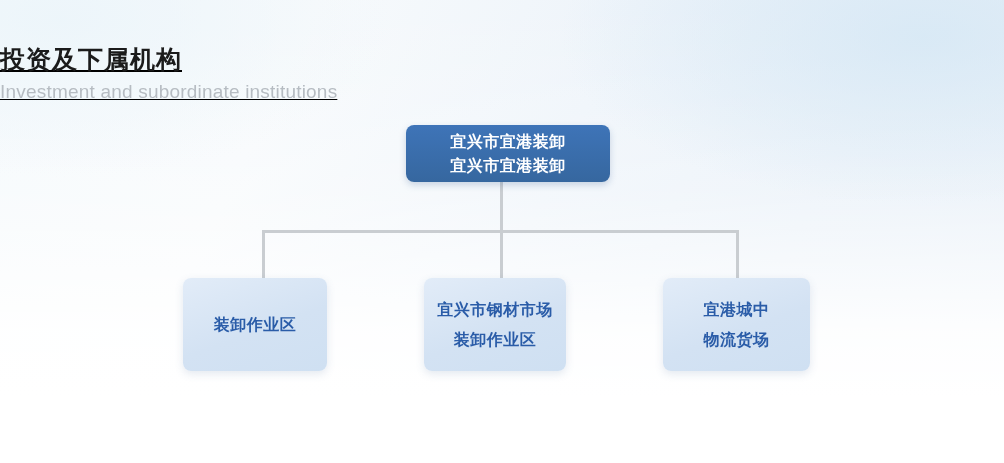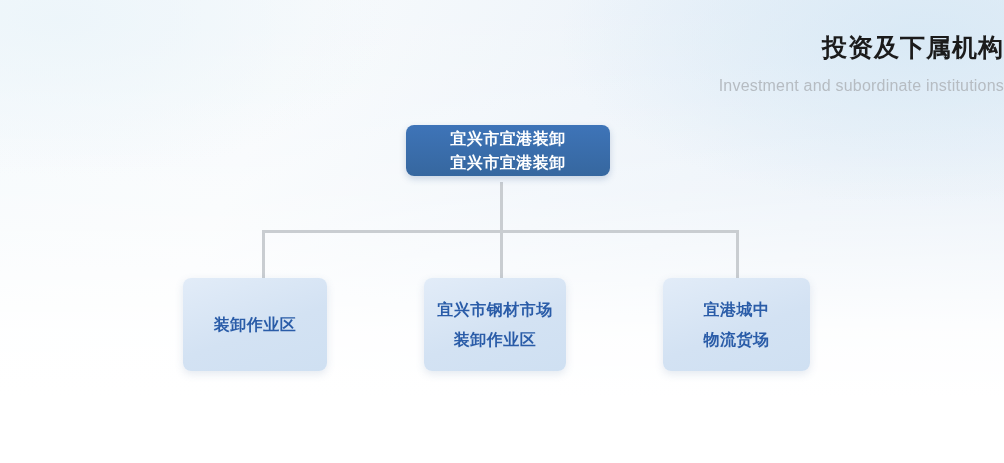--- a/index.html
+++ b/index.html
@@ -41,35 +41,36 @@
       radial-gradient(ellipse 520px 240px at 92% 8%, rgba(214,232,245,0.85) 0%, rgba(214,232,245,0) 70%),
       radial-gradient(ellipse 460px 220px at 6% 4%, rgba(236,245,250,0.9) 0%, rgba(236,245,250,0) 72%),
       radial-gradient(ellipse 700px 200px at 50% 100%, rgba(255,255,255,1) 0%, rgba(255,255,255,0) 70%);
     pointer-events: none;
   }
 
   
   .heading {
     position: absolute;
     left: 0;
-    top: 32px;
+    top: 44px;
     width: 1004px;
-    text-align: right;
+    text-align: left;
+    text-decoration: underline;
   }
   .heading-title {
     font-size: 25px;
     font-weight: bold;
     color: #1b1b1b;
     letter-spacing: 1px;
     line-height: 30px;
     white-space: nowrap;
   }
   .heading-subtitle {
-    margin-top: 16px;
-    font-size: 16px;
+    margin-top: 10px;
+    font-size: 19px;
     color: #b6bcc2;
     letter-spacing: 0.2px;
     line-height: 16px;
     white-space: nowrap;
   }
 
   
   .org-chart {
     position: absolute;
     left: 0;
@@ -98,21 +99,21 @@
     text-align: center;
   }
   .node-line {
     white-space: nowrap;
   }
 
   .node-root {
     left: 406px;
     top: 125px;
     width: 204px;
-    height: 51px;
+    height: 57px;
     background: linear-gradient(180deg, #3e74b8 0%, #36679f 100%);
     box-shadow: 0 3px 7px rgba(40,80,140,0.22);
     align-items: center;
   }
   .node-root .node-line {
     font-size: 16px;
     font-weight: bold;
     color: #ffffff;
     line-height: 24px;
     letter-spacing: 0.5px;

